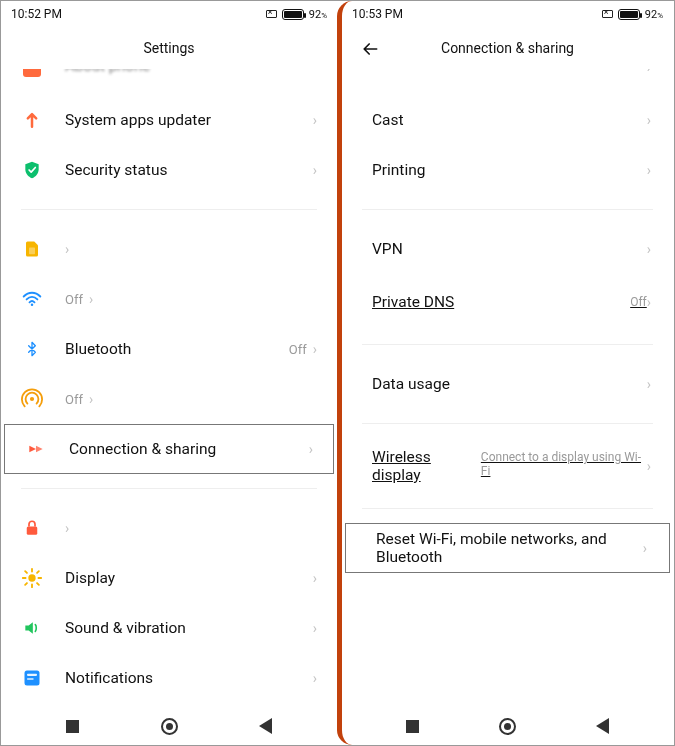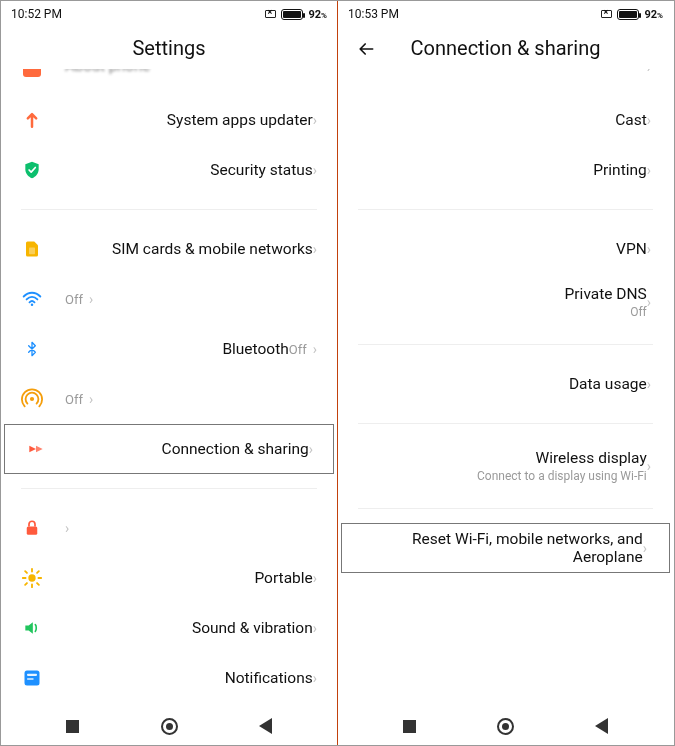--- a/index.html
+++ b/index.html
@@ -19,67 +19,65 @@
   }
   .phone {
     width: 336px;
     height: 744px;
     background: #fff;
     position: relative;
     overflow: hidden;
     display: flex;
     flex-direction: column;
   }
-  .phone + .phone { border-left: 1px solid #c2410c; }
+  .phone + .phone { border-left: 5px solid #c2410c; border-radius: 15px; }
 
   
   .statusbar {
     height: 26px;
     display: flex;
     align-items: center;
     justify-content: space-between;
     padding: 0 10px;
     font-size: 12px;
     color: #111;
   }
   .statusbar .right {
     display: flex; align-items: center; gap: 5px;
     font-size: 11px;
-    font-weight: bold;
   }
   .batt-box {
     width: 11px; height: 8px; border:1px solid #222; border-radius:1px; position:relative;
   }
   .batt-box::after { content:"×"; position:absolute; top:-4px; left:1px; font-size:9px;}
   .batt {
     width: 22px; height: 11px; border:1px solid #111; border-radius:3px; position: relative;
   }
   .batt::after{
     content:""; position:absolute; right:-3px; top:3px; width:2px; height:5px; background:#111; border-radius:1px;
   }
   .batt .fill{ position:absolute; left:1px; top:1px; bottom:1px; width:90%; background:#111; border-radius:1px;}
   .pct { font-size:11px; }
   .pct sub{ font-size:8px; vertical-align: baseline;}
 
   
   .header {
     height: 42px;
     display:flex; align-items:center; justify-content:center;
-    font-size: 20px; color:#111;
+    font-size: 14px; color:#111;
     position:relative;
   }
   .header .back {
     position:absolute; left:16px; top:10px; width:24px; height:24px;
     display:flex; align-items:center; justify-content:center;
   }
   .content {
     flex: 1 1 auto;
     overflow: hidden;
     position: relative;
-    text-align: right;
   }
 
   
   .cut-row {
     height: 26px;
     position: relative;
     padding: 0 20px;
     color:#111;
     overflow: hidden;
   }
@@ -105,26 +103,26 @@
   }
   .row .label {
     flex:1 1 auto; font-size:15.5px;
   }
   .row .status {
     font-size:13px; color:#9a9a9a; margin-right:6px;
   }
   .row .chev {
     color:#c4c4c4; font-size:14px;
   }
-  .row.noicon .label{ margin-left:0;}
+  .row.noicon .label{ margin-left:8px;}
   .row.noicon { padding:0 22px;}
   .sub {
     font-size:12px; color:#9a9a9a; margin-top:2px;
   }
-  .row .stack { flex:1 1 auto; display:flex; flex-direction:column;}
+  .row .stack { flex:1 1 auto; display:flex; flex-direction:row;text-decoration:underline;}
   .divider {
     height: 1px; background:#eee; margin: 14px 20px;
   }
   .highlight {
     border: 1.5px solid #777; margin: 0 3px;
   }
   .miShare-cut { height:26px; padding:0 22px; position:relative; overflow:hidden;}
   .miShare-cut .txt{ position:absolute; left:22px; top:-14px; font-size:15.5px;}
   .miShare-cut .chev{ position:absolute; right:22px; top:-10px; color:#c4c4c4; font-size:14px;}
 
@@ -195,21 +193,20 @@
             <span class="chev">›</span>
           </div>
           <div class="divider"></div>
           <div class="row">
             <span class="icon">
               <svg width="18" height="20" viewBox="0 0 24 24">
                 <path d="M6 2h9l5 5v13a2 2 0 0 1-2 2H6a2 2 0 0 1-2-2V4a2 2 0 0 1 2-2z" fill="#f7b500"></path>
                 <rect x="8" y="10" width="8" height="9" rx="1" fill="#fff" opacity=".35"></rect>
               </svg>
             </span>
-            <span class="label">SIM cards &amp; mobile networks</span>
             <span class="chev">›</span>
           </div>
           <div class="row">
             <span class="icon">
               <svg width="22" height="20" viewBox="0 0 24 24">
                 <path d="M2 9c6-6 14-6 20 0" stroke="#1e90ff" stroke-width="2.2" fill="none" stroke-linecap="round"></path>
                 <path d="M5.5 12.5c4-4 9-4 13 0" stroke="#1e90ff" stroke-width="2.2" fill="none" stroke-linecap="round"></path>
                 <path d="M9 16c2-2 4-2 6 0" stroke="#1e90ff" stroke-width="2.2" fill="none" stroke-linecap="round"></path>
                 <circle cx="12" cy="19" r="1.5" fill="#1e90ff"></circle>
               </svg>
@@ -260,21 +257,21 @@
           </div>
           <div class="row">
             <span class="icon">
               <svg width="22" height="22" viewBox="0 0 24 24">
                 <circle cx="12" cy="12" r="4" fill="#f7b500"></circle>
                 <g stroke="#f7b500" stroke-width="2" stroke-linecap="round">
                   <path d="M12 2v3M12 19v3M2 12h3M19 12h3M4.5 4.5l2 2M17.5 17.5l2 2M19.5 4.5l-2 2M6.5 17.5l-2 2"></path>
                 </g>
               </svg>
             </span>
-            <span class="label">Portable</span>
+            <span class="label">Display</span>
             <span class="chev">›</span>
           </div>
           <div class="row">
             <span class="icon">
               <svg width="20" height="20" viewBox="0 0 24 24">
                 <path d="M4 9v6h4l5 4V5L8 9H4z" fill="#22c55e"></path>
                 <path d="M16 8c1.5 1.5 1.5 6.5 0 8" stroke="#22c55e" stroke-width="2" fill="none" stroke-linecap="round"></path>
               </svg>
             </span>
             <span class="label">Sound &amp; vibration</span>
@@ -359,21 +356,21 @@
           <div class="divider"></div>
           <div class="row noicon tall">
             <div class="stack">
               <span class="label">Wireless display</span>
               <span class="sub">Connect to a display using Wi-Fi</span>
             </div>
             <span class="chev">›</span>
           </div>
           <div class="divider"></div>
           <div class="row noicon highlight">
-            <span class="label">Reset Wi-Fi, mobile networks, and Aeroplane</span>
+            <span class="label">Reset Wi-Fi, mobile networks, and Bluetooth</span>
             <span class="chev">›</span>
           </div>
         </div>
   </div>
   <div class="navbar">
     <div class="nav-btn">
           <div class="nav-sq"></div>
         </div>
     <div class="nav-btn">
           <div class="nav-circ"></div>

